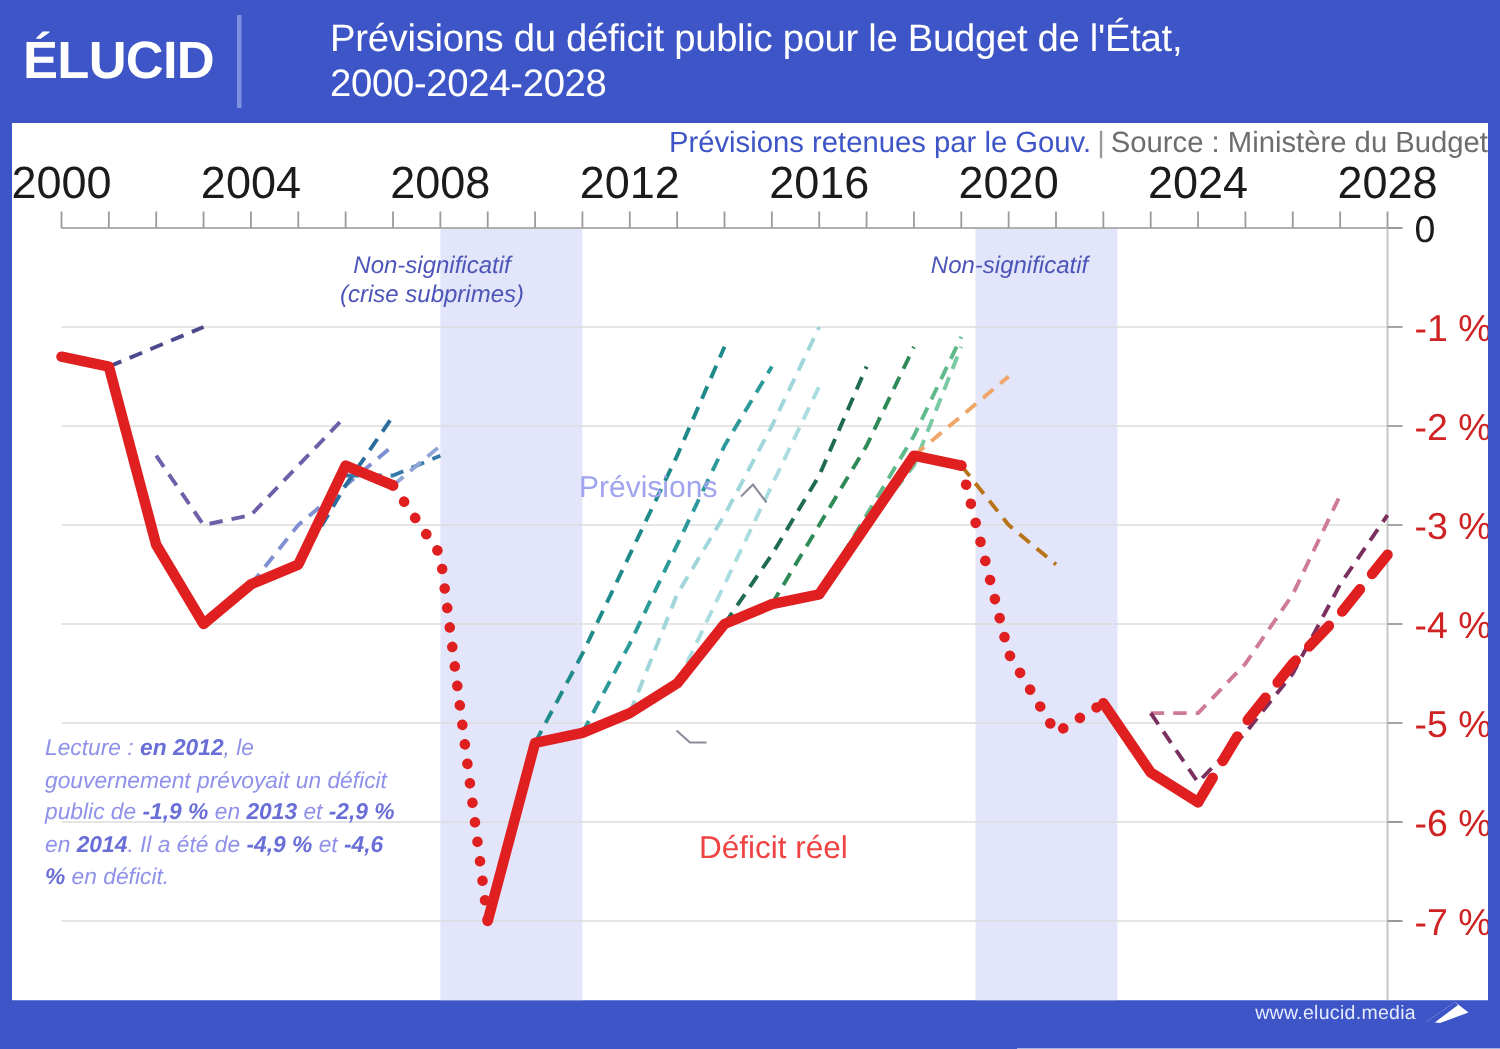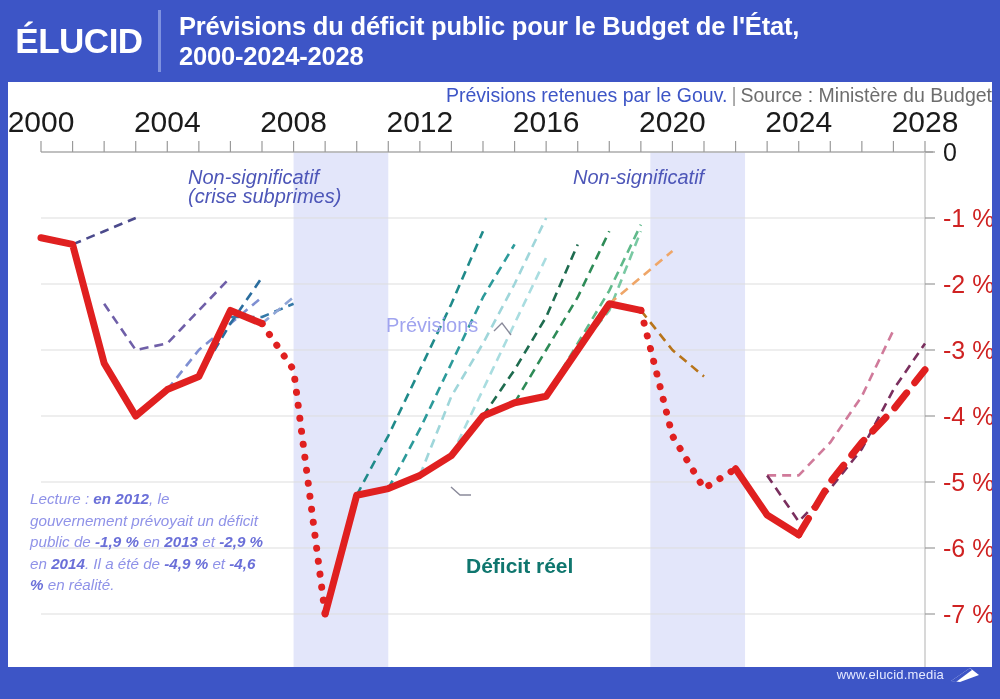--- a/index.html
+++ b/index.html
@@ -35,24 +35,25 @@
   #logo-divider {
     width: 3px; height: 62px; background: #7f92e0;
     flex: 0 0 3px;
   }
   #title-wrap {
     padding-left: 18px; padding-right: 10px;
     color: #ffffff;
   }
   #title-line1, #title-line2 {
     font-size: 25.5px;
-    font-weight: bold;
+    font-weight: normal;
     line-height: 30px;
     letter-spacing: -0.2px;
     white-space: nowrap;
+    margin-left: 41px;
   }
   
   #card {
     position: absolute;
     left: 8px; top: 82px;
     width: 984px; height: 585px;
     background: #ffffff;
   }
   #subtitle {
     position: absolute;
@@ -82,23 +83,23 @@
     letter-spacing: 0.2px;
     margin-right: 6px;
   }
   #wm-arrow { margin-bottom: 1px; }
 
   
   .note {
     position: absolute;
     color: #4d56b8;
     font-style: italic;
-    font-size: 20px;
+    font-size: 16px;
     line-height: 19px;
-    text-align: left;
+    text-align: center;
     white-space: nowrap;
   }
   #note-subprimes { left: 180px; top: 86px; width: 200px; }
   #note-covid     { left: 565px; top: 86px; width: 200px; }
 
   #lecture {
     position: absolute;
     left: 22px; top: 406px;
     width: 240px;
     color: #8f92e8;
@@ -110,23 +111,23 @@
 
   #lbl-previsions {
     position: absolute;
     left: 378px; top: 232px;
     color: #a0a4ef;
     font-size: 20px;
   }
   #lbl-deficit {
     position: absolute;
     left: 458px; top: 472px;
-    color: #0f766e;
+    color: #ef4444;
     font-size: 21px;
-    font-weight: bold;
+    font-weight: normal;
   }
 </style>
 </head>
 <body>
 
 <div id="page">
 
   <div id="header">
     <div id="logo-box">
       <span id="logo-text">ÉLUCID</span>
@@ -246,21 +247,21 @@
       <div>(crise subprimes)</div>
     </div>
 
     <div class="note" id="note-covid">
       <div>Non-significatif</div>
     </div>
 
     <div id="lbl-previsions">Prévisions</div>
     <div id="lbl-deficit">Déficit réel</div>
 
-    <div id="lecture"><span>Lecture : </span><b>en 2012</b><span>, le gouvernement prévoyait un déficit public de </span><b>-1,9 %</b><span> en </span><b>2013</b><span> et </span><b>-2,9 %</b><span> en </span><b>2014</b><span>. Il a été de </span><b>-4,9 %</b><span> et </span><b>-4,6 %</b><span> en réalité.</span></div>
+    <div id="lecture"><span>Lecture : </span><b>en 2012</b><span>, le gouvernement prévoyait un déficit public de </span><b>-1,9 %</b><span> en </span><b>2013</b><span> et </span><b>-2,9 %</b><span> en </span><b>2014</b><span>. Il a été de </span><b>-4,9 %</b><span> et </span><b>-4,6 %</b><span> en déficit.</span></div>
   </div>
 
   <div id="footer">
     <span id="watermark">www.elucid.media</span>
     <svg id="wm-arrow" width="30" height="16" viewBox="0 0 30 16">
       <path d="M1 14 L20 1 L29 8 L10 15 Z" fill="#ffffff"></path>
       <path d="M1 14 L20 1 L22 3 L6 15 Z" fill="#3d55c6"></path>
     </svg>
   </div>
 </div>

